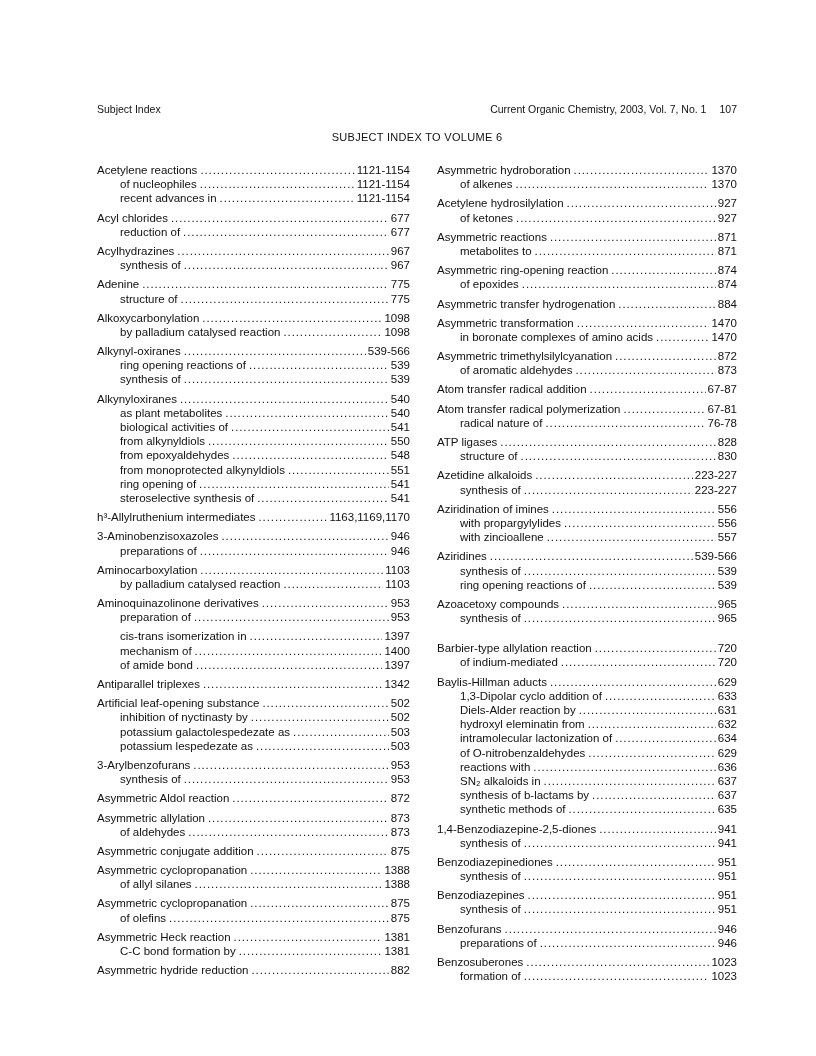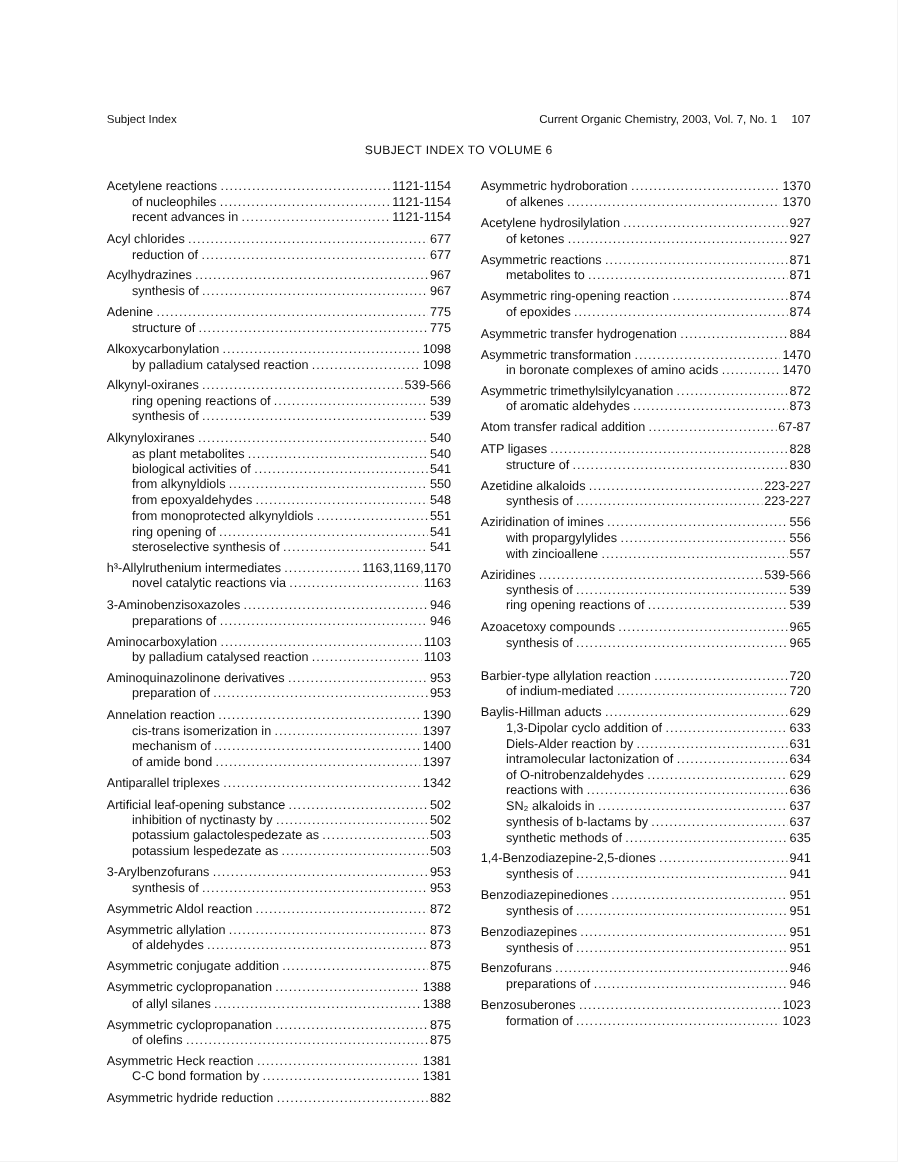--- a/index.html
+++ b/index.html
@@ -203,25 +203,20 @@
               <span class="leader"></span>
               <span class="page-num">541</span>
             </div>
           </div>
           <div class="group">
             <div class="line">
               <span class="term">h³-Allylruthenium intermediates</span>
               <span class="leader"></span>
               <span class="page-num">1163,1169,1170</span>
             </div>
-            <div class="line sub">
-              <span class="term">novel catalytic reactions via</span>
-              <span class="leader"></span>
-              <span class="page-num">1163</span>
-            </div>
           </div>
           <div class="group">
             <div class="line">
               <span class="term">3-Aminobenzisoxazoles</span>
               <span class="leader"></span>
               <span class="page-num">946</span>
             </div>
             <div class="line sub">
               <span class="term">preparations of</span>
               <span class="leader"></span>
@@ -246,25 +241,20 @@
               <span class="leader"></span>
               <span class="page-num">953</span>
             </div>
             <div class="line sub">
               <span class="term">preparation of</span>
               <span class="leader"></span>
               <span class="page-num">953</span>
             </div>
           </div>
           <div class="group">
-            <div class="line">
-              <span class="term">Annelation reaction</span>
-              <span class="leader"></span>
-              <span class="page-num">1390</span>
-            </div>
             <div class="line sub">
               <span class="term">cis-trans isomerization in</span>
               <span class="leader"></span>
               <span class="page-num">1397</span>
             </div>
             <div class="line sub">
               <span class="term">mechanism of</span>
               <span class="leader"></span>
               <span class="page-num">1400</span>
             </div>
@@ -467,20 +457,32 @@
           </div>
           <div class="group">
             <div class="line">
               <span class="term">Atom transfer radical addition</span>
               <span class="leader"></span>
               <span class="page-num">67-87</span>
             </div>
           </div>
           <div class="group">
             <div class="line">
+              <span class="term">Atom transfer radical polymerization</span>
+              <span class="leader"></span>
+              <span class="page-num">67-81</span>
+            </div>
+            <div class="line sub">
+              <span class="term">radical nature of</span>
+              <span class="leader"></span>
+              <span class="page-num">76-78</span>
+            </div>
+          </div>
+          <div class="group">
+            <div class="line">
               <span class="term">ATP ligases</span>
               <span class="leader"></span>
               <span class="page-num">828</span>
             </div>
             <div class="line sub">
               <span class="term">structure of</span>
               <span class="leader"></span>
               <span class="page-num">830</span>
             </div>
           </div>
@@ -562,20 +564,25 @@
             </div>
             <div class="line sub">
               <span class="term">1,3-Dipolar cyclo addition of</span>
               <span class="leader"></span>
               <span class="page-num">633</span>
             </div>
             <div class="line sub">
               <span class="term">Diels-Alder reaction by</span>
               <span class="leader"></span>
               <span class="page-num">631</span>
+            </div>
+            <div class="line sub">
+              <span class="term">hydroxyl eleminatin from</span>
+              <span class="leader"></span>
+              <span class="page-num">632</span>
             </div>
             <div class="line sub">
               <span class="term">intramolecular lactonization of</span>
               <span class="leader"></span>
               <span class="page-num">634</span>
             </div>
             <div class="line sub">
               <span class="term">of O-nitrobenzaldehydes</span>
               <span class="leader"></span>
               <span class="page-num">629</span>

